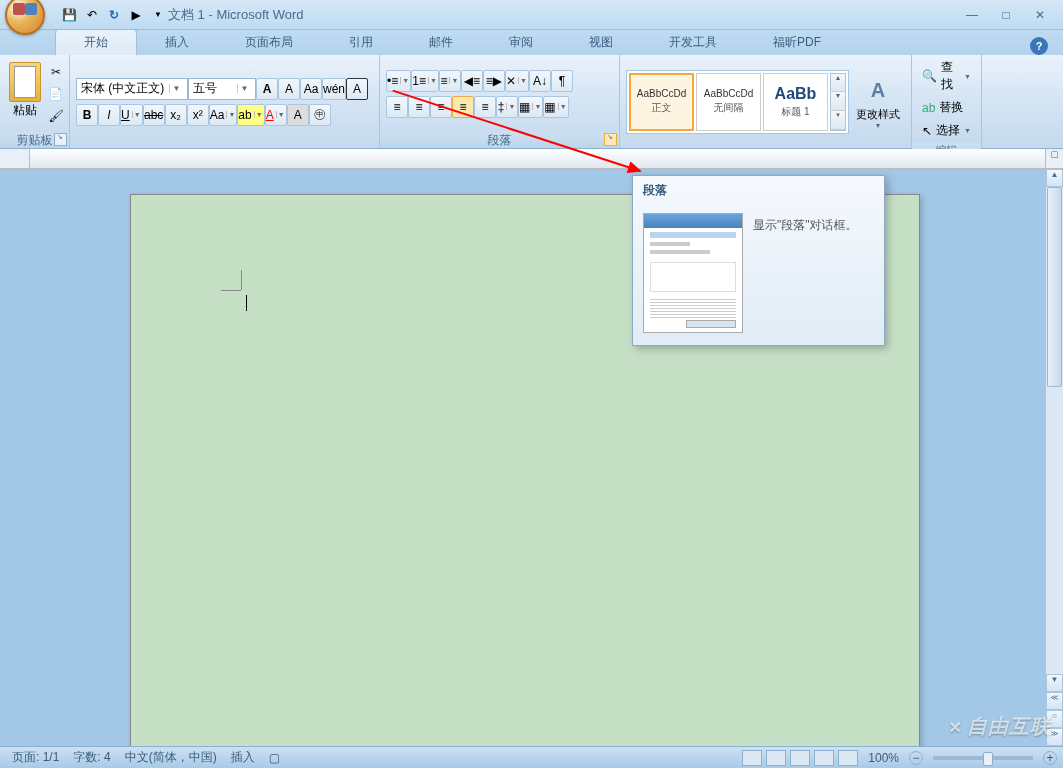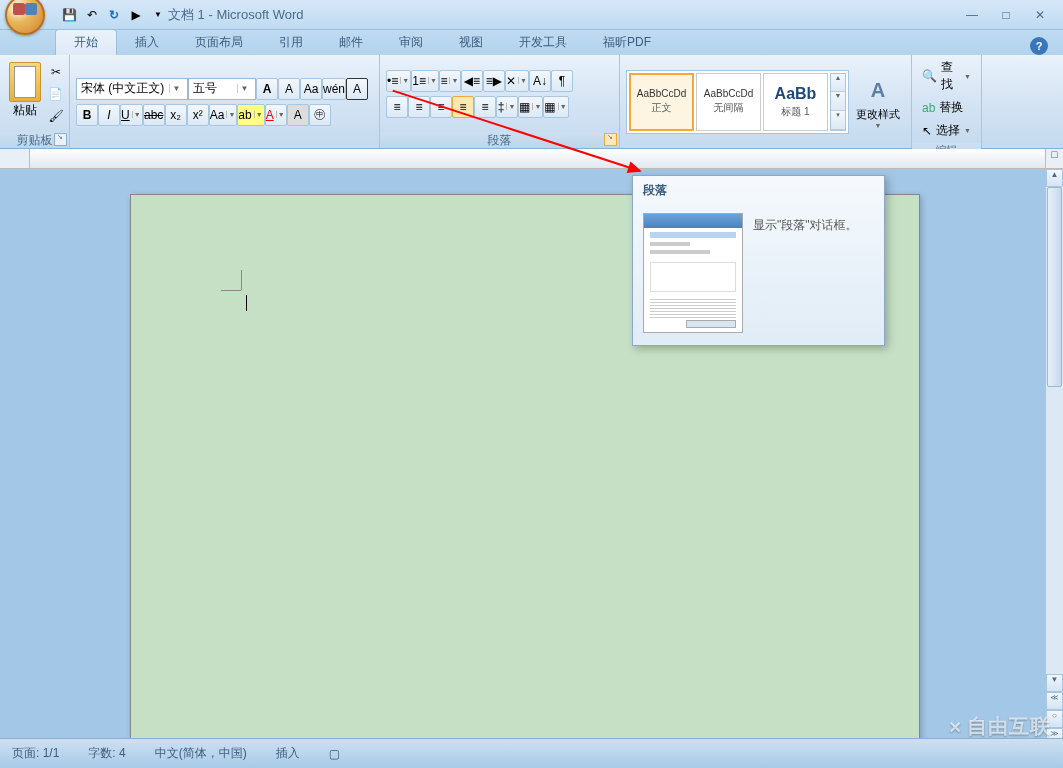--- a/index.html
+++ b/index.html
@@ -7,21 +7,21 @@
 .titlebar{height:30px;display:flex;align-items:center;background:linear-gradient(to bottom,#d6e7f7 0%,#bedbf2 100%);border-bottom:1px solid #9ebfdb}
 .office-btn{width:40px;height:40px;margin:2px 5px;border-radius:50%;background:radial-gradient(circle at 30% 30%,#fff 0%,#e8b85c 40%,#d67f2e 100%);border:2px solid #b86f1f;position:relative;z-index:10;box-shadow:0 1px 3px rgba(0,0,0,.3)}
 .office-btn::before{content:"";position:absolute;top:6px;left:6px;width:12px;height:12px;background:#c0504d;border-radius:2px}
 .office-btn::after{content:"";position:absolute;top:6px;right:6px;width:12px;height:12px;background:#4f81bd;border-radius:2px}
 .qat{display:flex;align-items:center;gap:2px;margin-left:10px}
 .qat-btn{width:20px;height:20px;display:flex;align-items:center;justify-content:center;border-radius:2px;cursor:pointer}
 .title-text{flex:1;color:#4a6b8a;font-size:13px}
 .win-controls{display:flex;gap:8px;margin-right:10px}
 .win-btn{width:26px;height:18px;display:flex;align-items:center;justify-content:center;cursor:pointer;color:#4a6b8a;font-family:Arial}
 .tabs{height:25px;display:flex;align-items:flex-end;padding-left:55px;background:linear-gradient(to bottom,#bedbf2 0%,#b3d2ec 100%)}
-.tab{padding:4px 18px;color:#3b5d7e;cursor:pointer;border-top-left-radius:4px;border-top-right-radius:4px;font-size:12px}
+.tab{padding:4px 28px;color:#3b5d7e;cursor:pointer;border-top-left-radius:4px;border-top-right-radius:4px;font-size:12px}
 .tab.active{background:linear-gradient(to bottom,#eaf2fb 0%,#dfeaf7 100%);border:1px solid #9ebfdb;border-bottom:none;color:#3b5d7e}
 .help-icon{margin-left:auto;margin-right:15px;width:18px;height:18px;background:#3a77b8;border-radius:50%;color:#fff;display:flex;align-items:center;justify-content:center;font-size:11px;font-weight:bold}
 .ribbon{height:94px;background:linear-gradient(to bottom,#eaf2fb 0%,#d4e4f4 50%,#c5daee 100%);border-bottom:1px solid #8ab0d0;display:flex}
 .group{border-right:1px solid #a8c6df;display:flex;flex-direction:column;position:relative}
 .group-body{flex:1;display:flex;align-items:center;padding:2px 6px}
 .group-label{height:16px;text-align:center;font-size:11px;color:#4a6b8a;background:linear-gradient(to bottom,#cde0f1 0%,#bdd5ea 100%);position:relative}
 .launcher{position:absolute;right:2px;top:1px;width:13px;height:13px;border:1px solid #8ab0d0;background:#e8f0f8;cursor:pointer}
 .launcher::after{content:"↘";font-size:7px;position:absolute;top:-1px;left:2px;color:#4a6b8a}
 .clipboard{width:70px}
 .paste-btn{display:flex;flex-direction:column;align-items:center;width:40px;height:70px;border:1px solid transparent;border-radius:3px;padding:2px;cursor:pointer}
@@ -57,35 +57,35 @@
 .page{position:absolute;left:130px;top:25px;width:790px;height:620px;background:#c6e0c6;border:1px solid #888;box-shadow:2px 2px 6px rgba(0,0,0,.2)}
 .cursor-mark{position:absolute;left:110px;top:95px}
 .cursor-mark::before{content:"";position:absolute;width:20px;height:1px;background:#888;top:0;left:-20px}
 .cursor-mark::after{content:"";position:absolute;width:1px;height:20px;background:#888;top:-20px;left:0}
 .text-cursor{position:absolute;left:115px;top:100px;width:1px;height:16px;background:#000}
 .vscroll{position:absolute;right:0;top:169px;bottom:22px;width:18px;background:#dce8f4;border-left:1px solid #a8c6df;display:flex;flex-direction:column}
 .vscroll-btn{height:18px;background:linear-gradient(to bottom,#f2f7fc,#d4e4f4);border:1px solid #a8c6df;text-align:center;font-size:8px;color:#4a6b8a;cursor:pointer}
 .vscroll-track{flex:1;position:relative}
 .vscroll-thumb{position:absolute;top:0;left:1px;right:1px;height:200px;background:linear-gradient(to right,#e8f0f8,#c5daee);border:1px solid #9bb9d4;border-radius:2px}
 .nav-btns{display:flex;flex-direction:column}
-.status{position:absolute;bottom:0;left:0;right:0;height:30px;background:linear-gradient(to bottom,#cde0f1,#a8cae8);border-top:1px solid #8ab0d0;display:flex;align-items:center;padding:0 6px;gap:17px;font-size:11px;color:#3b5d7e}
+.status{position:absolute;bottom:0;left:0;right:0;height:22px;background:linear-gradient(to bottom,#cde0f1,#a8cae8);border-top:1px solid #8ab0d0;display:flex;align-items:center;padding:0 6px;gap:2px;font-size:11px;color:#3b5d7e}
 .status-item{padding:0 6px;cursor:pointer}
 .status-right{margin-left:auto;display:flex;align-items:center;gap:4px}
 .view-btn{width:20px;height:16px;border:1px solid #8ab0d0;background:#dce9f5;cursor:pointer}
 .zoom-slider{width:100px;height:4px;background:#9bb9d4;position:relative;margin:0 6px}
 .zoom-slider::before{content:"";position:absolute;left:50%;top:-4px;width:8px;height:12px;background:#e8f0f8;border:1px solid #8ab0d0;border-radius:2px}
 .tooltip{position:absolute;left:632px;top:175px;width:253px;background:linear-gradient(to bottom,#f5f9fd 0%,#e0ecf6 100%);border:1px solid #8ba9c6;box-shadow:3px 3px 8px rgba(0,0,0,.25);z-index:50}
 .tooltip-title{padding:6px 10px;font-weight:bold;color:#3b5d7e;font-size:12px}
 .tooltip-body{display:flex;padding:8px 10px 12px;gap:10px;align-items:flex-start}
 .tooltip-img{width:100px;height:120px;background:#fff;border:1px solid #aaa;position:relative}
 .tooltip-img-bar{position:absolute;top:0;left:0;right:0;height:14px;background:linear-gradient(to bottom,#6ba3db,#4a82bd)}
 .tooltip-text{color:#555;font-size:12px;padding-top:4px}
 .arrow{position:absolute;left:380px;top:170px;width:260px;height:2px;background:red;transform-origin:right center;transform:rotate(18deg);z-index:40}
 .arrow::after{content:"";position:absolute;right:-2px;top:-5px;border-left:14px solid red;border-top:6px solid transparent;border-bottom:6px solid transparent}
-.watermark{position:absolute;right:12px;bottom:28px;color:rgba(255,255,255,.65);font-size:20px;font-weight:bold;text-shadow:0 1px 2px rgba(0,0,0,.3);z-index:60;letter-spacing:1px}
+.watermark{position:absolute;right:12px;bottom:28px;color:rgba(255,255,255,.65);font-size:20px;font-style:italic;font-weight:bold;text-shadow:0 1px 2px rgba(0,0,0,.3);z-index:60;letter-spacing:1px}
 .watermark::before{content:"✕";font-size:16px;margin-right:4px;font-style:normal}
 .launcher.highlight{border:1px solid #f3a83c;background:#fde9b9}
 </style>
 </head>
 <body>
 
 <div class="titlebar">
   <div class="office-btn"></div>
   <div class="qat">
     <div class="qat-btn" title="save">💾</div>
@@ -364,15 +364,26 @@
     <div class="vscroll-btn">≫</div>
   </div>
 </div>
 
 <div class="status">
   <div class="status-item">页面: 1/1</div>
   <div class="status-item">字数: 4</div>
   <div class="status-item">中文(简体，中国)</div>
   <div class="status-item">插入</div>
   <div class="status-item">▢</div>
+  <div class="status-right">
+    <div class="view-btn"></div>
+    <div class="view-btn"></div>
+    <div class="view-btn"></div>
+    <div class="view-btn"></div>
+    <div class="view-btn"></div>
+    <span style="margin:0 6px">100%</span>
+    <span style="width:14px;height:14px;border:1px solid #8ab0d0;border-radius:50%;text-align:center;line-height:12px;cursor:pointer">−</span>
+    <div class="zoom-slider"></div>
+    <span style="width:14px;height:14px;border:1px solid #8ab0d0;border-radius:50%;text-align:center;line-height:12px;cursor:pointer">+</span>
+  </div>
 </div>
 
 <div class="watermark">自由互联</div>
 
 </body></html>

